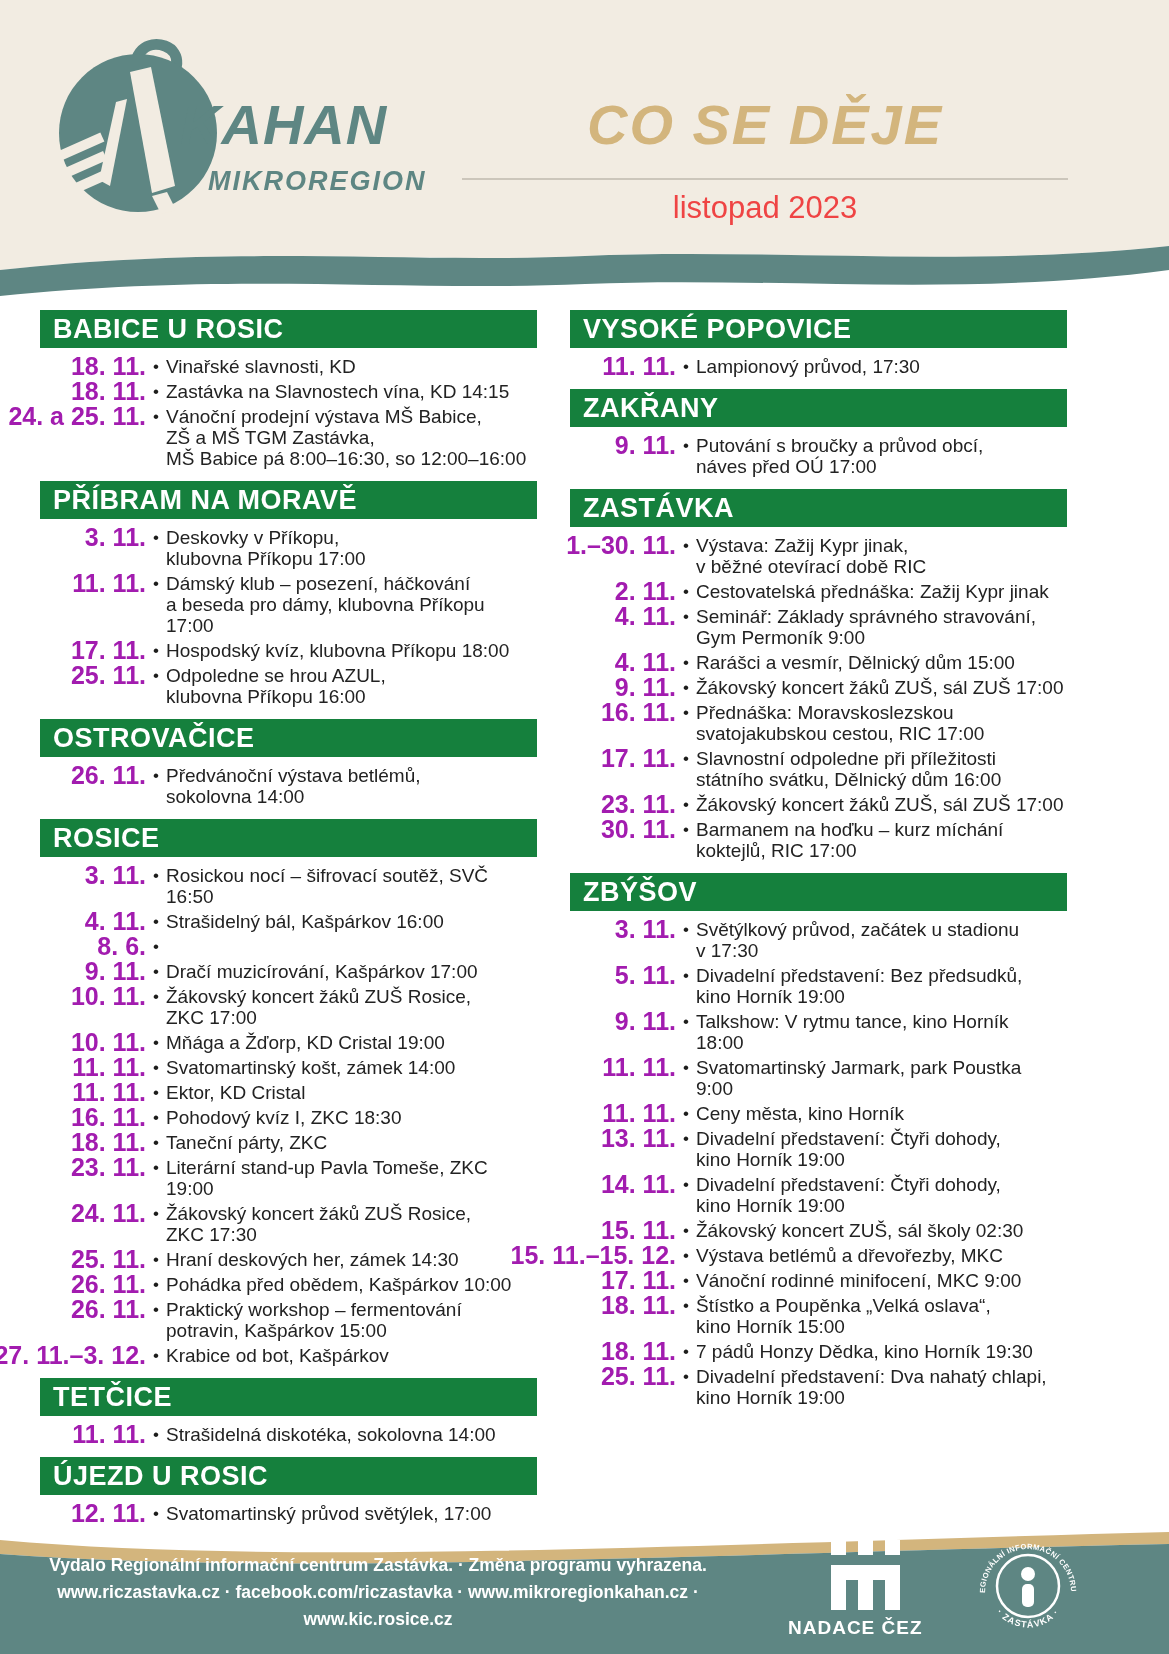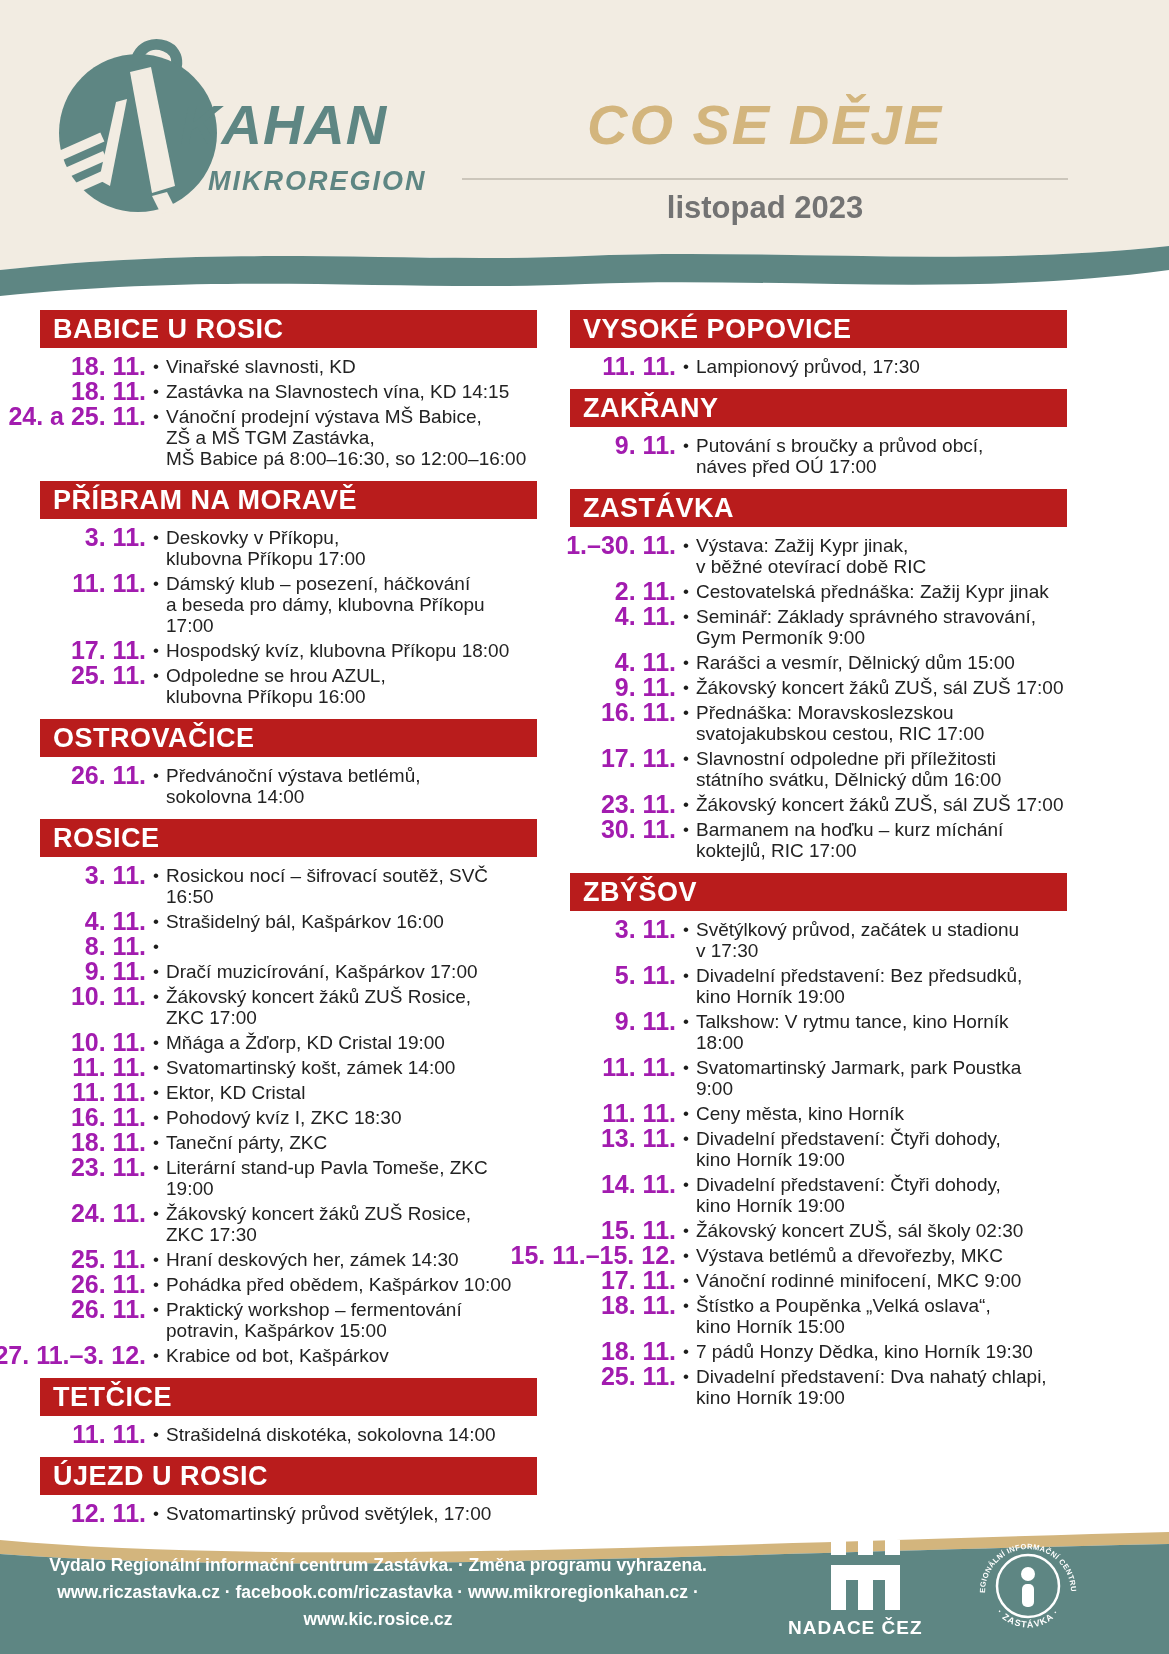--- a/index.html
+++ b/index.html
@@ -9,28 +9,28 @@
   
   .top-band{position:absolute;left:0;top:0;width:1169px;height:242px;background:#f2ece2;}
   .top-wave{position:absolute;left:0;top:242px;width:1169px;height:78px;display:block;}
   .logo-mark{position:absolute;left:52px;top:36px;width:178px;height:180px;}
   .logo-text{position:absolute;left:180px;top:94px;}
   .logo-title{font-size:56px;line-height:62px;font-weight:bold;font-style:italic;color:#5e8683;letter-spacing:1px;}
   .logo-sub{font-size:27px;font-weight:bold;font-style:italic;color:#5e8683;letter-spacing:2px;margin-top:10px;padding-left:28px;}
   .title-block{position:absolute;left:462px;top:86px;width:606px;text-align:center;}
   .main-title{font-size:56px;line-height:78px;font-weight:bold;font-style:italic;color:#d3b57d;letter-spacing:2px;white-space:nowrap;}
   .title-rule{border-top:2px solid #ccc6bb;margin:14px 0 10px 0;}
-  .subtitle{font-size:31px;font-weight:bold;color:#737373;}
+  .subtitle{font-size:31px;font-weight:normal;color:#ef4444;}
 
   
   .col{position:absolute;top:310px;width:497px;}
   .col-left{left:40px;}
   .col-right{left:570px;}
   .section{margin-bottom:0;}
-  .section-header{background:#b91c1c;color:#ffffff;font-weight:bold;font-size:27px;line-height:30px;
+  .section-header{background:#15803d;color:#ffffff;font-weight:bold;font-size:27px;line-height:30px;
     padding:4px 0 4px 13px;letter-spacing:0.5px;margin:12px 0 8px 0;}
   .section:first-child .section-header{margin-top:0;}
   .event{display:grid;grid-template-columns:106px 20px 1fr;align-items:start;margin-bottom:4px;}
   .event-date{font-weight:bold;justify-self:end;white-space:nowrap;font-size:25px;line-height:21px;color:#a21caf;width:max-content;}
   .bullet{text-align:center;font-size:17px;line-height:21px;color:#1d1d1b;}
   .event-lines{min-width:0;}
   .event-line{font-size:19px;line-height:21px;color:#222222;}
 
   
   .footer-wave{position:absolute;left:0;top:1520px;width:1169px;height:134px;display:block;}
@@ -174,21 +174,21 @@
 
     <div class="event">
       <div class="event-date">4. 11.</div>
       <div class="bullet">•</div>
       <div class="event-lines">
               <div class="event-line">Strašidelný bál, Kašpárkov 16:00</div>
             </div>
     </div>
 
     <div class="event">
-      <div class="event-date">8. 11.</div>
+      <div class="event-date">8. 6.</div>
       <div class="bullet">•</div>
     </div>
 
     <div class="event">
       <div class="event-date">9. 11.</div>
       <div class="bullet">•</div>
       <div class="event-lines">
               <div class="event-line">Dračí muzicírování, Kašpárkov 17:00</div>
             </div>
     </div>

